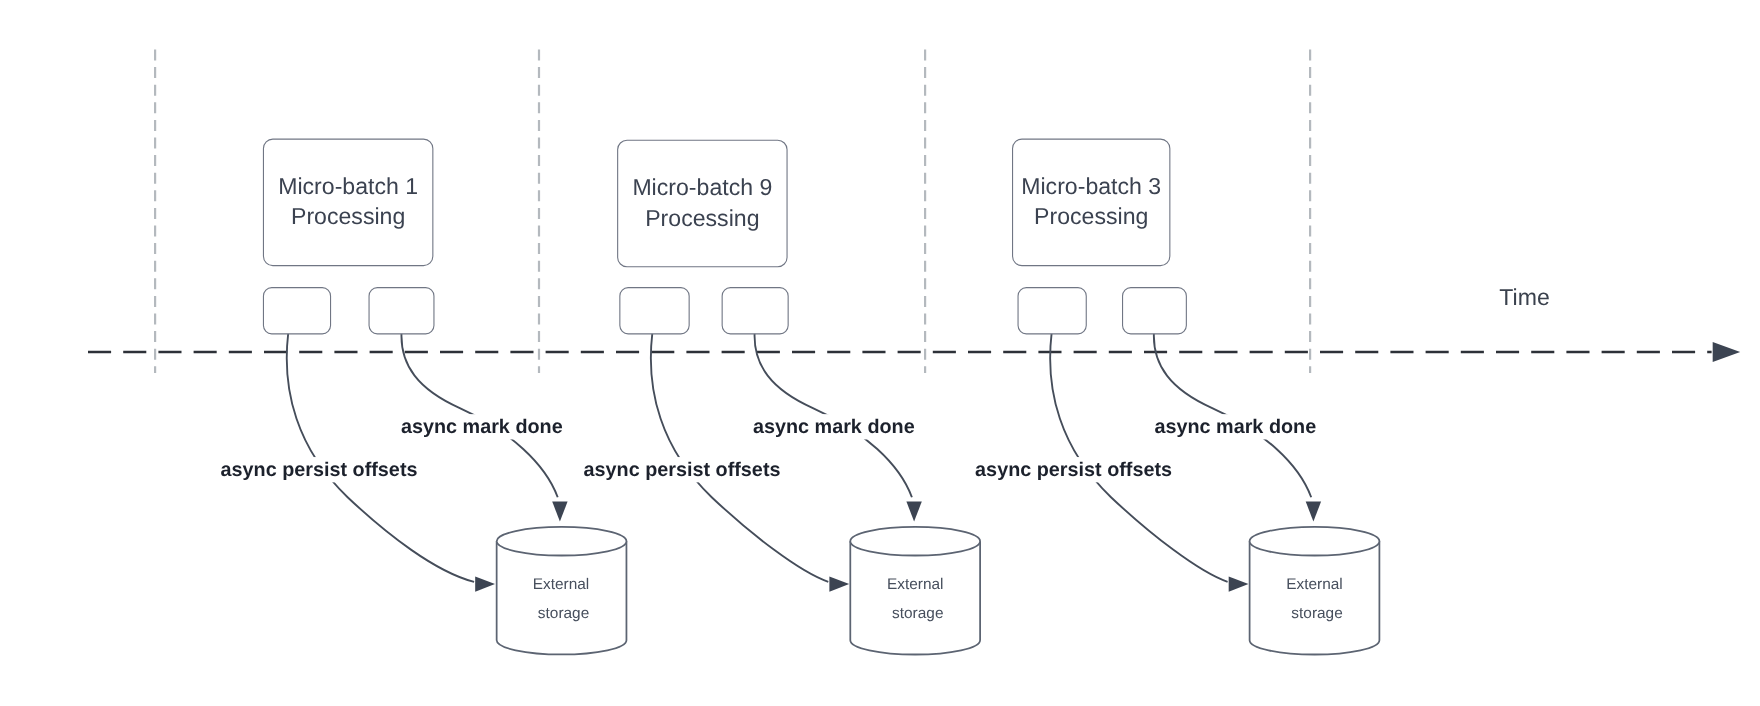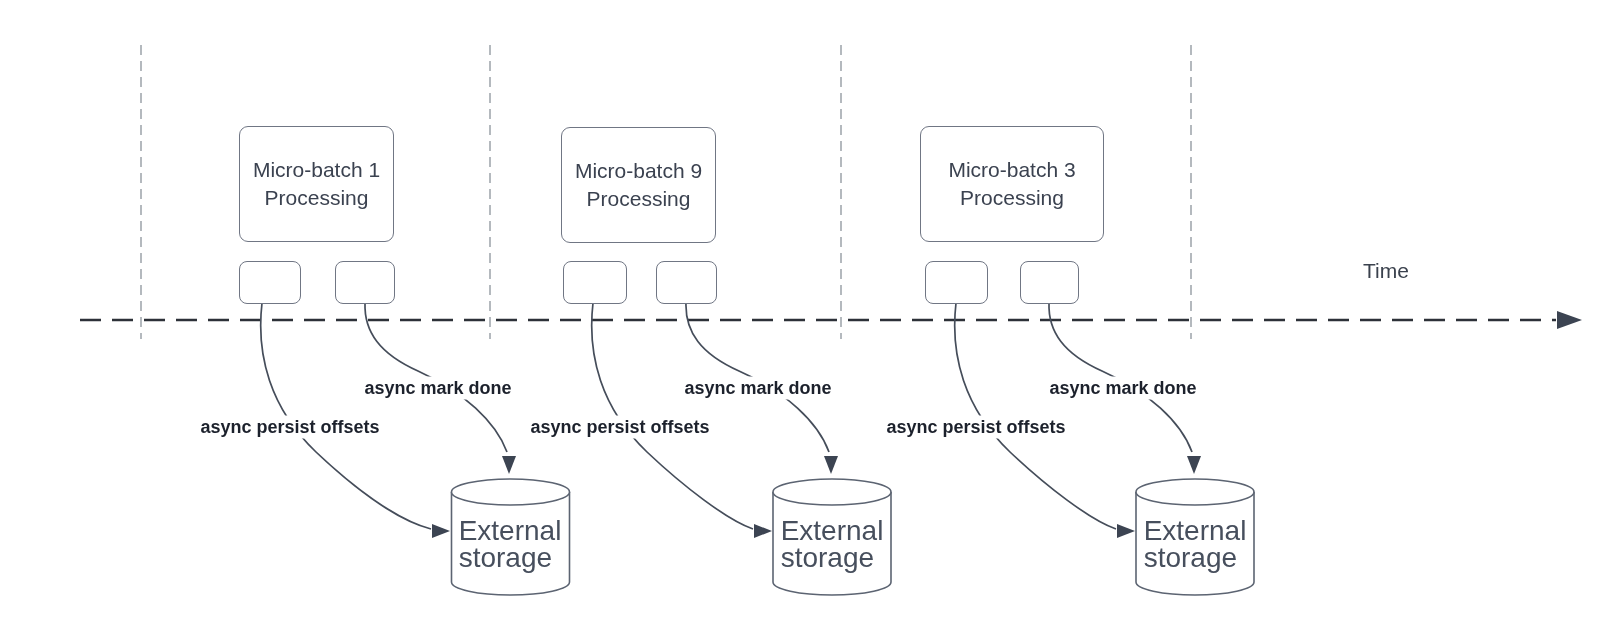--- a/index.html
+++ b/index.html
@@ -37,23 +37,23 @@
     transform: translate(-50%, -50%);
     font-size: 18px; font-weight: bold;
     color: #1c212c;
     background: #ffffff;
     padding: 1px 3px;
     white-space: nowrap;
   }
   .cyl-label {
     position: absolute;
     transform: translate(-50%, -50%);
-    text-align: left;
+    text-align: right;
     color: #474f5d;
-    font-size: 28px; line-height: 27px;
+    font-size: 14px; line-height: 27px;
     white-space: nowrap;
   }
   .time-label {
     position: absolute;
     transform: translate(-50%, -50%);
     color: #3a414d;
     font-size: 21px;
     white-space: nowrap;
     text-align: center;
   }
@@ -129,21 +129,21 @@
   </div>
   <div class="smallbox" style="left:563px; width:64px;"></div>
   <div class="smallbox" style="left:656px; width:61px;"></div>
   <div class="asynclabel" style="left:620px; top:427px;">async persist offsets</div>
   <div class="asynclabel" style="left:758px; top:388px;">async mark done</div>
   <div class="cyl-label" style="left:832px; top:544px;">
     <div>External</div>
     <div>storage</div>
   </div>
 
-  <div class="mainbox" style="left:920px; top:126px; width:184px; height:116px;">
+  <div class="mainbox" style="left:920px; top:126px; width:144px; height:116px;">
     <div>
       <div>Micro-batch 3</div>
       <div>Processing</div>
     </div>
   </div>
   <div class="smallbox" style="left:925px; width:63px;"></div>
   <div class="smallbox" style="left:1020px; width:59px;"></div>
   <div class="asynclabel" style="left:976px; top:427px;">async persist offsets</div>
   <div class="asynclabel" style="left:1123px; top:388px;">async mark done</div>
   <div class="cyl-label" style="left:1195px; top:544px;">

